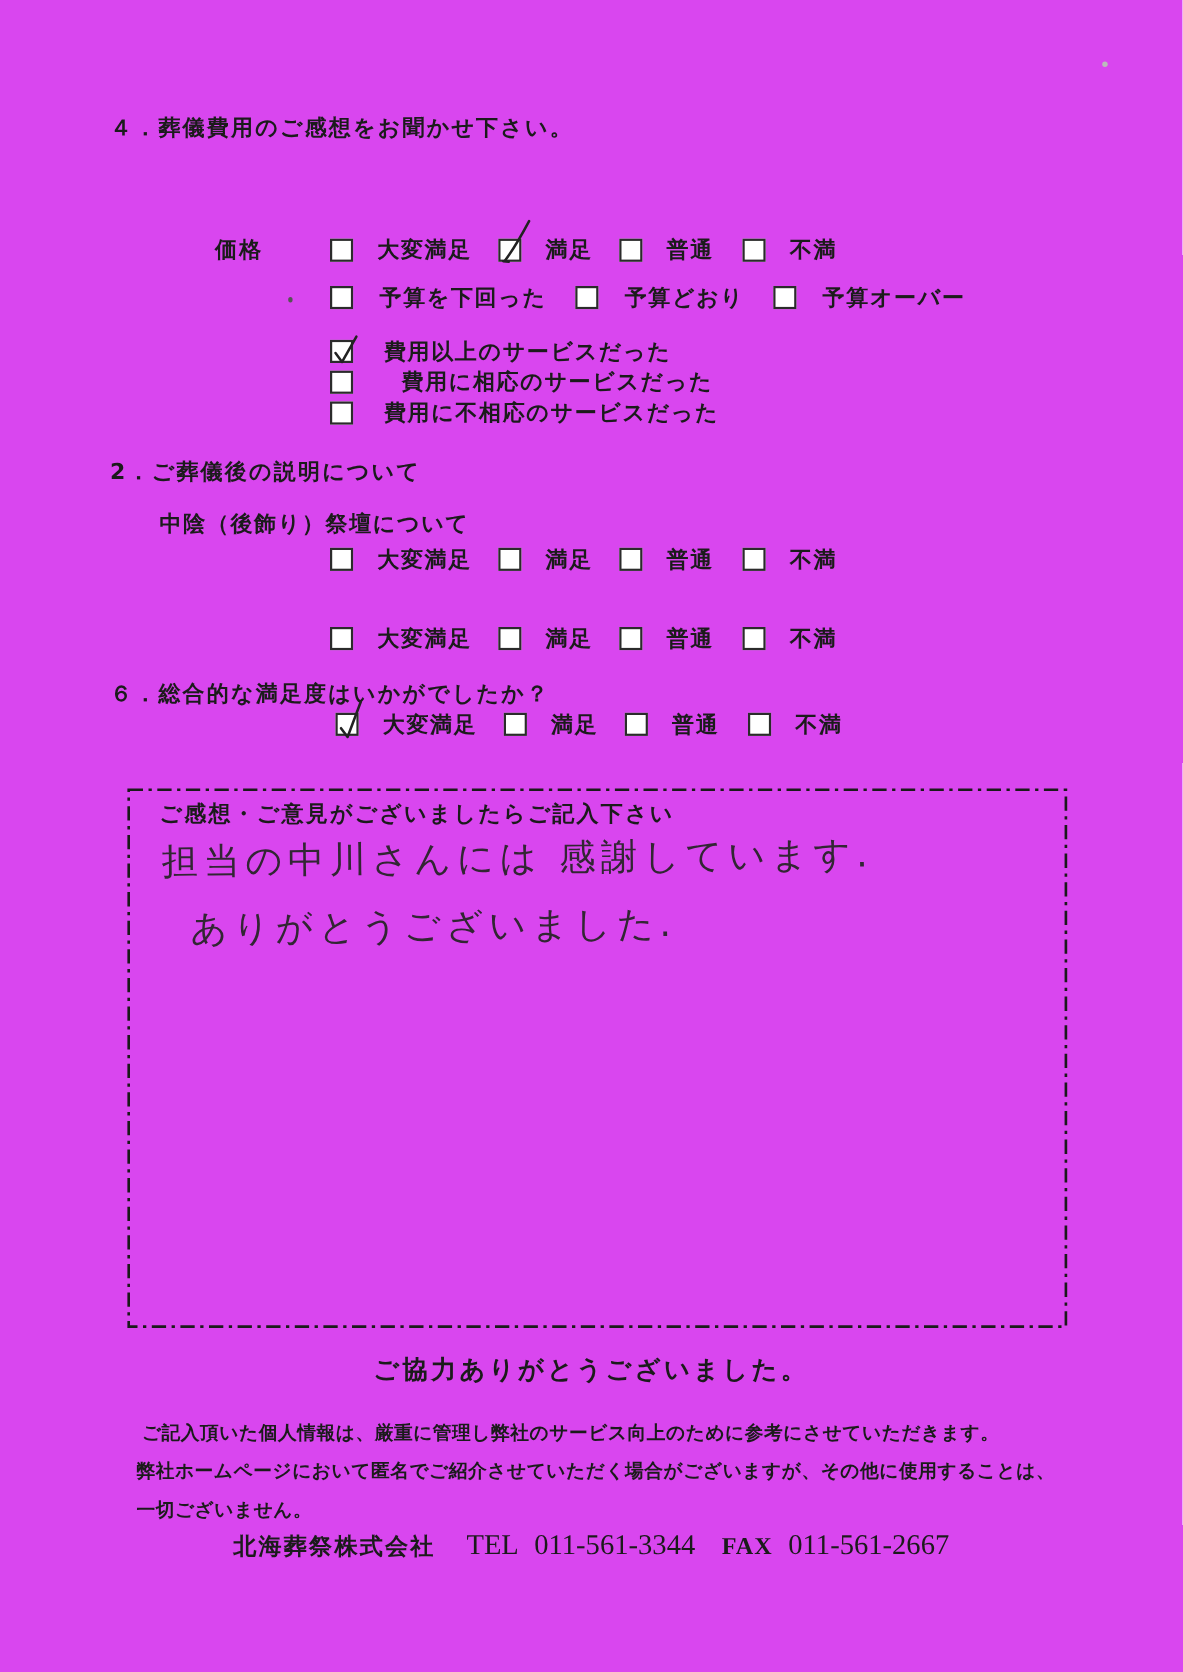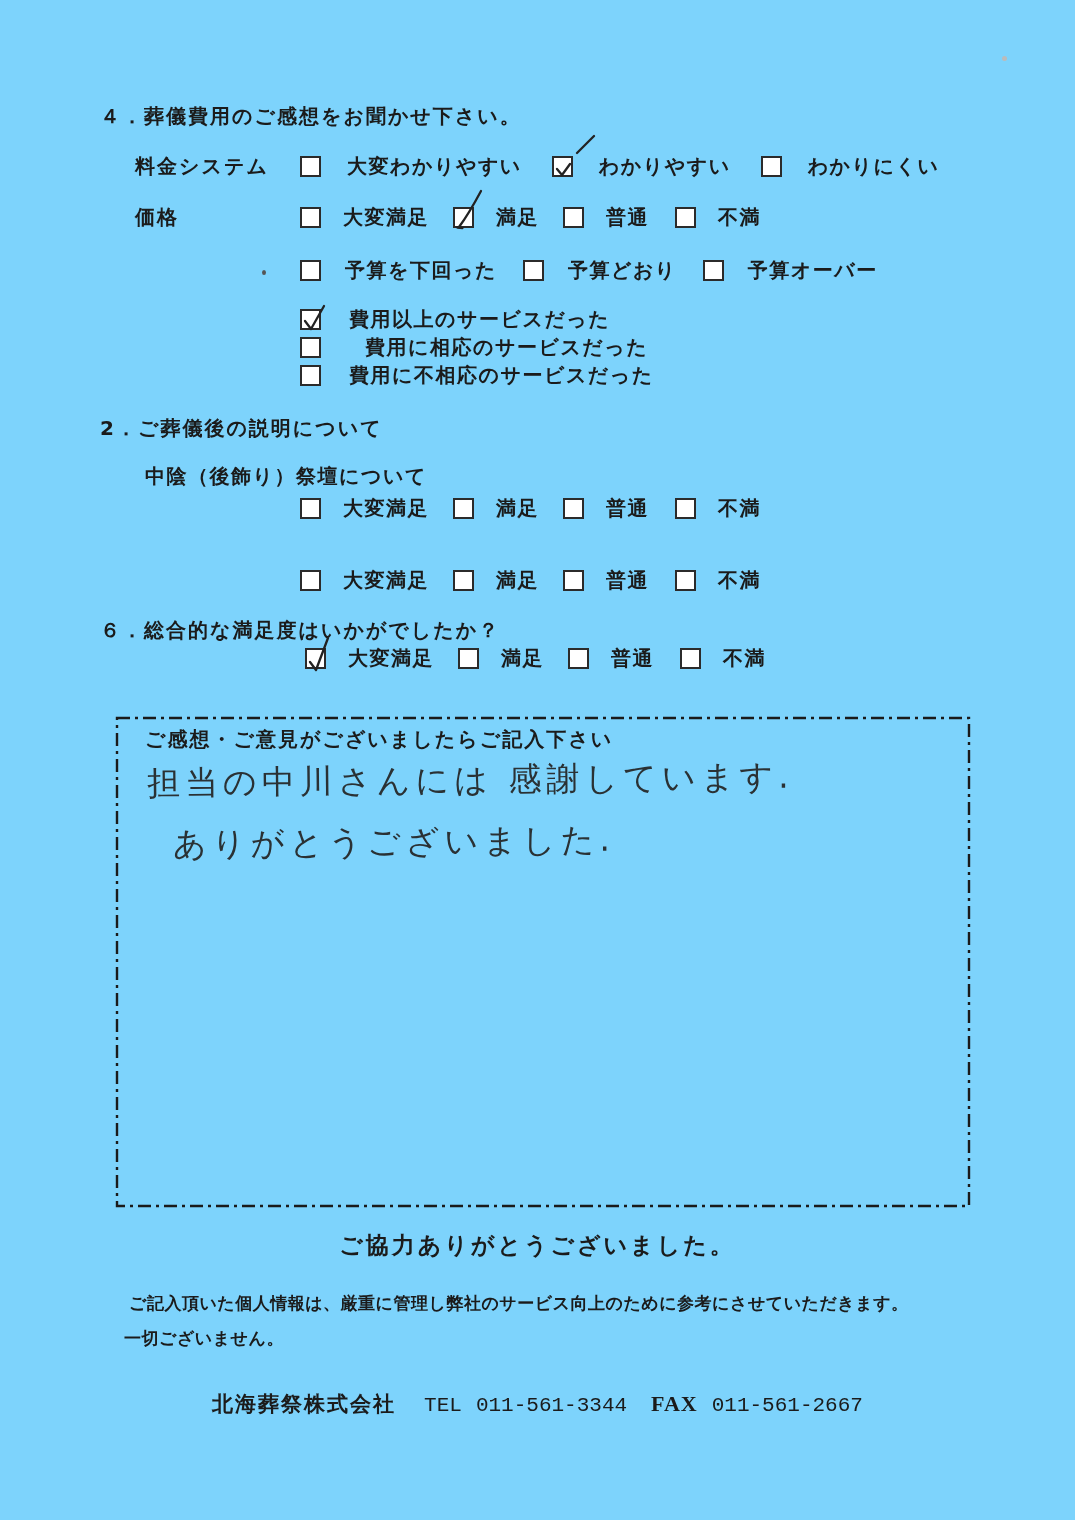--- a/index.html
+++ b/index.html
@@ -1,17 +1,17 @@
 <!DOCTYPE html>
 <html><head>
 <meta charset="utf-8">
 <style>
   html,body{margin:0;padding:0;background:#ffffff;}
   .page{
-    position:relative;width:1075px;height:1520px;background:#7dd3fc;
+    position:relative;width:1075px;height:1520px;background:#d946ef;
     font-family:"DejaVu Sans","Liberation Sans",sans-serif;color:#1b1b1b;overflow:hidden;
   }
   .abs{position:absolute;}
   .qtitle{font-size:20px;font-weight:600;letter-spacing:2px;white-space:nowrap;}
   .sublabel{font-size:20px;font-weight:600;letter-spacing:1.5px;white-space:nowrap;}
   .row{position:absolute;display:flex;align-items:center;white-space:nowrap;}
   .rlabel{font-size:20px;font-weight:600;letter-spacing:2px;display:inline-block;}
   .opt{font-size:20px;font-weight:600;letter-spacing:1.5px;}
   .cb{
     position:relative;display:inline-block;width:17px;height:17px;
@@ -25,47 +25,33 @@
   .comment-label{position:absolute;left:30px;top:10px;font-size:20px;font-weight:600;letter-spacing:2px;}
   .hw{
     position:absolute;font-size:33px;letter-spacing:5px;color:#242424;
     transform:rotate(-0.6deg);white-space:nowrap;opacity:.92;font-weight:400;
   }
   .closing{position:absolute;left:0;right:0;text-align:center;font-size:23px;font-weight:700;letter-spacing:3px;}
   .privacy{position:absolute;left:124px;top:1286px;width:870px;font-size:17px;font-weight:600;letter-spacing:.5px;line-height:35px;}
   .privacy div{white-space:nowrap;}
   .footerline{position:absolute;left:0;right:0;top:1390px;display:flex;justify-content:center;align-items:baseline;gap:14px;white-space:nowrap;}
   .company{font-size:21px;font-weight:700;letter-spacing:2px;}
-  .serif{font-family:Liberation Mono, monospace;font-size:21px;}
+  .serif{font-family:Liberation Serif, serif;font-size:26px;}
   .faxlabel{font-family:"Liberation Serif","DejaVu Serif",serif;font-size:22px;font-weight:700;letter-spacing:1px;}
   .speck{position:absolute;border-radius:50%;}
 </style>
 </head>
 <body>
 
 <div class="page">
 
   <div class="abs qtitle" style="left:100px;top:103px;">４．葬儀費用のご感想をお聞かせ下さい。</div>
 
-  <div class="row" style="left:135px;top:153px;">
-    <span class="rlabel" style="width:165px;">料金システム</span>
-    <span class="cb"></span>
-    <span class="opt" style="margin-left:26px;">大変わかりやすい</span>
-    <span class="cb checked" style="margin-left:30px;">
-      <svg class="mark" viewBox="0 0 50 46">
-          <path d="M6,35 l5,6 l8,-11"></path>
-          <path d="M26,19 L43,2"></path>
-        </svg>
-    </span>
-    <span class="opt" style="margin-left:26px;">わかりやすい</span>
-    <span class="cb" style="margin-left:30px;"></span>
-    <span class="opt" style="margin-left:26px;">わかりにくい</span>
-  </div>
 
-  <div class="row" style="left:135px;top:204px;">
+  <div class="row" style="left:135px;top:214px;text-align:center;">
     <span class="rlabel" style="width:165px;">価格</span>
     <span class="cb"></span>
     <span class="opt" style="margin-left:22px;">大変満足</span>
     <span class="cb checked" style="margin-left:24px;">
       <svg class="mark" viewBox="0 0 50 46">
           <path d="M7,42 C13,34 21,21 29,6"></path>
           <path d="M5.5,42.5 l5,0.5"></path>
         </svg>
     </span>
     <span class="opt" style="margin-left:22px;">満足</span>
@@ -149,20 +135,21 @@
     </svg>
     <div class="comment-label">ご感想・ご意見がございましたらご記入下さい</div>
     <div class="hw" style="left:32px;top:42px;">担当の中川さんには 感謝しています.</div>
     <div class="hw" style="left:58px;top:104px;">ありがとうございました.</div>
   </div>
 
   <div class="closing" style="top:1230px;">ご協力ありがとうございました。</div>
 
   <div class="privacy">
     <div style="padding-left:5px;">ご記入頂いた個人情報は、厳重に管理し弊社のサービス向上のために参考にさせていただきます。</div>
+    <div>弊社ホームページにおいて匿名でご紹介させていただく場合がございますが、その他に使用することは、</div>
     <div>一切ございません。</div>
   </div>
 
   <div class="footerline">
     <span class="company">北海葬祭株式会社</span>
     <span class="serif" style="margin-left:14px;">TEL</span>
     <span class="serif">011-561-3344</span>
     <span class="faxlabel" style="margin-left:10px;">FAX</span>
     <span class="serif">011-561-2667</span>
   </div>

